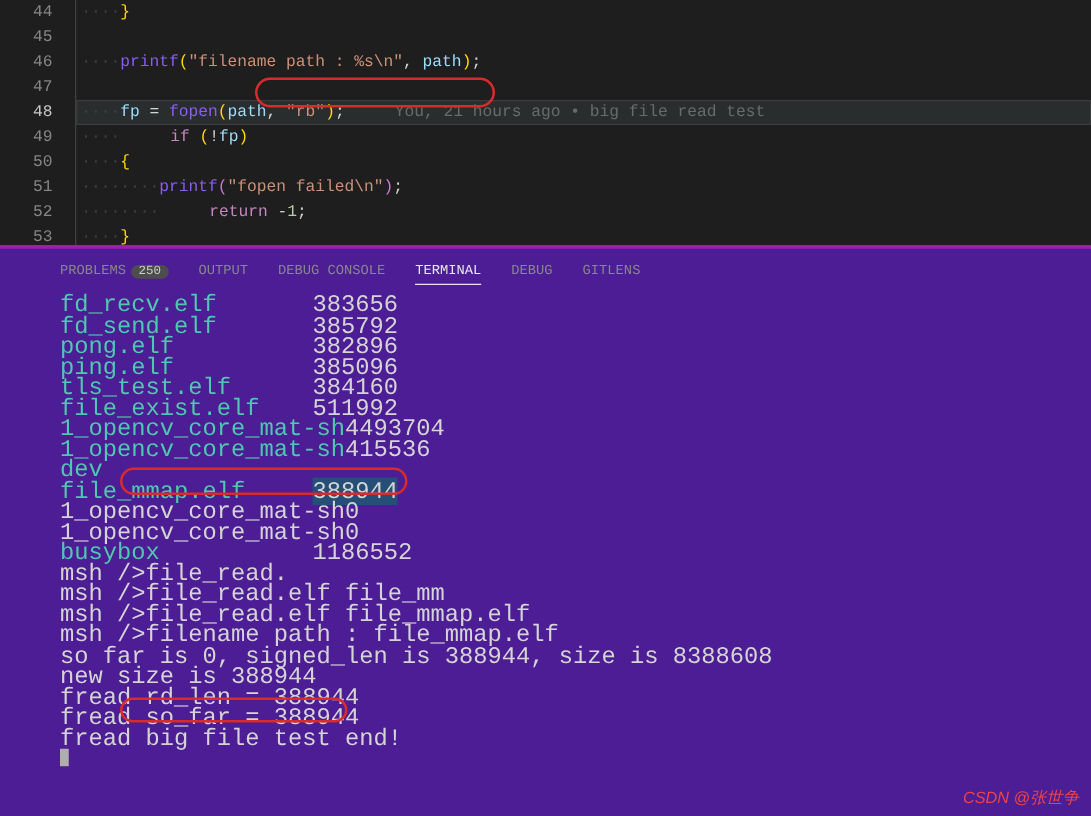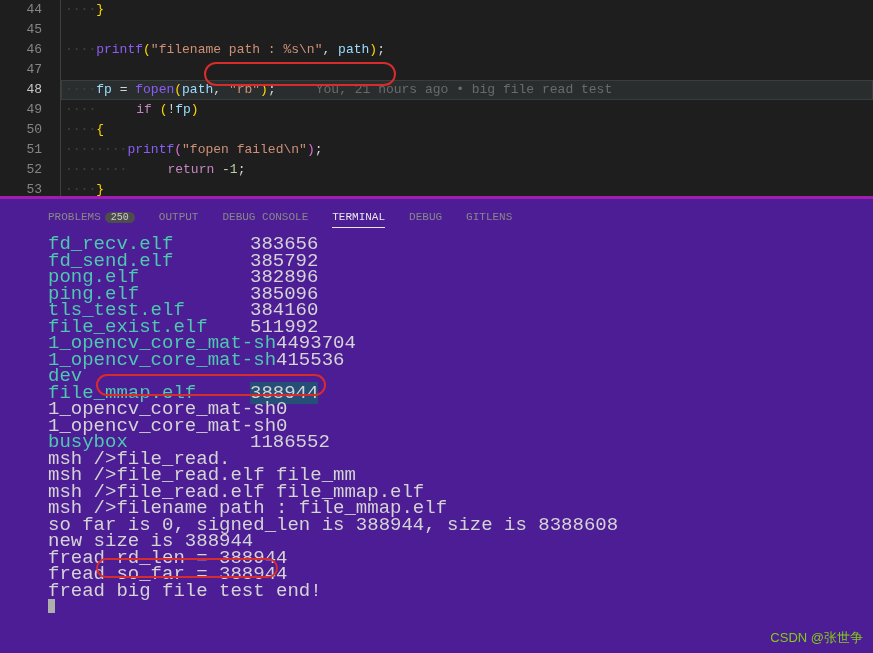--- a/index.html
+++ b/index.html
@@ -28,21 +28,21 @@
 .tab.active { color:#e7e7e7; border-bottom:1px solid #e7e7e7; }
 .badge { background:#4d4d4d; color:#ccc; border-radius:8px; padding:0 6px; font-size:10px; margin-left:4px; }
 .terminal { padding:4px 0 0 48px; line-height:16.5px; font-size:19px; }
 .term-line { white-space:pre; display:flex; }
 .tname { color:#4ec9b0; display:inline-block; width:202px; }
 .tsize { color:#d4d4d4; }
 .blue { color:#569cd6; }
 .sel { background:#264f78; }
 .white { color:#d4d4d4; }
 .cursor { display:inline-block; width:7px; height:14px; background:#aeafad; vertical-align:middle; }
-.watermark { position:absolute; right:10px; bottom:6px; color:#84cc16; font-size:13px; font-family:sans-serif; }
+.watermark { position:absolute; right:10px; bottom:6px; color:#ef4444; font-size:13px; font-family:sans-serif;font-style:italic; }
 .ring { position:absolute; border:2px solid #d82b2b; border-radius:14px; pointer-events:none; z-index:10; }
 .r1 { left:204px; top:62px; width:192px; height:24px; }
 .r2 { left:96px; top:374px; width:230px; height:22px; border-radius:12px; }
 .r3 { left:96px; top:558px; width:182px; height:20px; border-radius:10px; }
 </style>
 </head>
 <body>
 
 <div class="editor">
   <div class="gutter" id="gutter">

